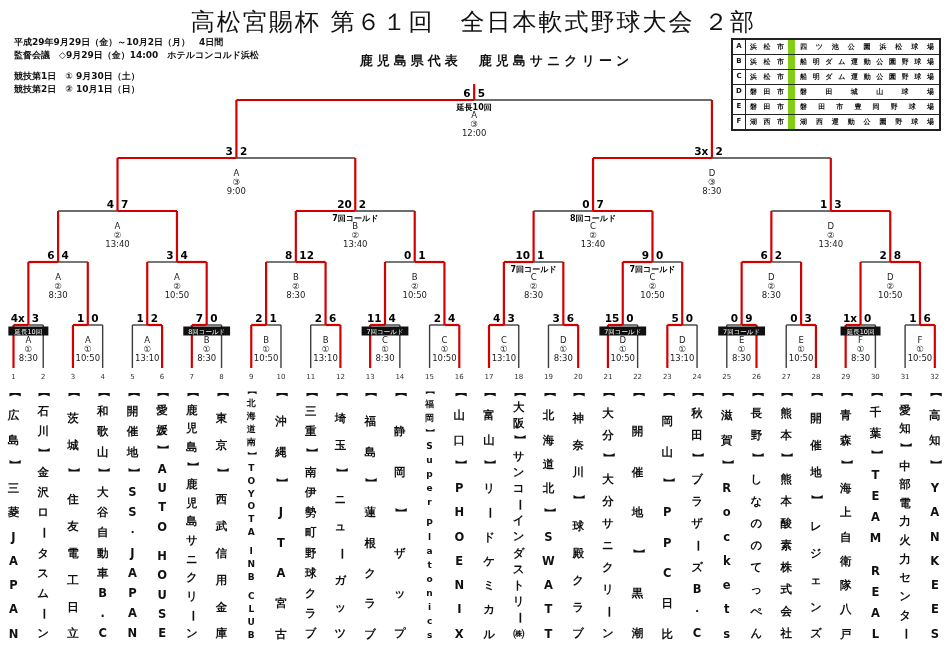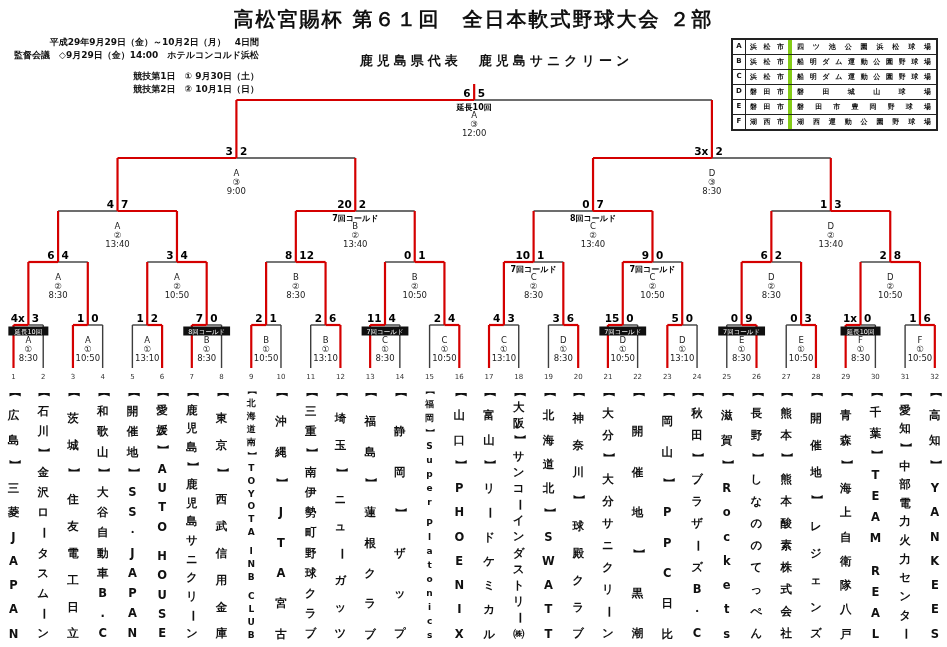--- a/index.html
+++ b/index.html
@@ -1,30 +1,30 @@
 <!DOCTYPE html>
 <html><head>
 <meta charset="utf-8">
 <style>
   html,body{margin:0;padding:0;background:#9a9a9a;}
   .page{position:relative;width:947px;height:647px;background:#ffffff;
         font-family:"DejaVu Sans",sans-serif;overflow:hidden;color:#111;}
   .title{position:absolute;top:6px;left:0;width:100%;text-align:center;
-         font-size:20px;font-weight:bold;letter-spacing:2px;}
-  .info{position:absolute;left:14px;top:36px;font-size:9px;font-weight:bold;line-height:12.5px;text-align:right;}
+         font-size:24px;font-weight:normal;letter-spacing:2px;}
+  .info{position:absolute;left:14px;top:36px;font-size:9px;font-weight:bold;line-height:12.5px;}
   .info .gap{height:9px;}
   .champ{position:absolute;top:52px;left:0;width:100%;text-align:center;
          font-size:13px;font-weight:bold;letter-spacing:4px;margin-left:23px;}
   .venues{position:absolute;left:731px;top:38px;border:2px solid #222;
           font-size:7px;font-weight:bold;background:#fff;}
   .vrow{display:flex;border-top:1px solid #222;}
   .vrow:first-child{border-top:none;}
   .vrow span{display:block;}
   .vcode{width:12px;text-align:center;border-right:1px solid #222;padding:2px 0;}
-  .vcity{width:34px;border-right:4px solid #84cc16;padding:2px 4px;
+  .vcity{width:34px;border-right:7px solid #84cc16;padding:2px 4px;
          text-align:justify;text-align-last:justify;}
   .vname{width:134px;padding:2px 5px;text-align:justify;text-align-last:justify;}
   #bracket-svg{position:absolute;left:0;top:0;}
   svg text{font-family:"DejaVu Sans",sans-serif;}
   #teams{position:absolute;left:0;top:0;width:947px;height:647px;pointer-events:none;}
   .team-col{position:absolute;top:386px;height:254px;width:20px;
             display:flex;flex-direction:column;justify-content:space-between;align-items:center;
             font-size:11.5px;font-weight:bold;line-height:1;}
   .team-col.small{font-size:9px;}
   .team-col span{display:block;min-height:2px;}

